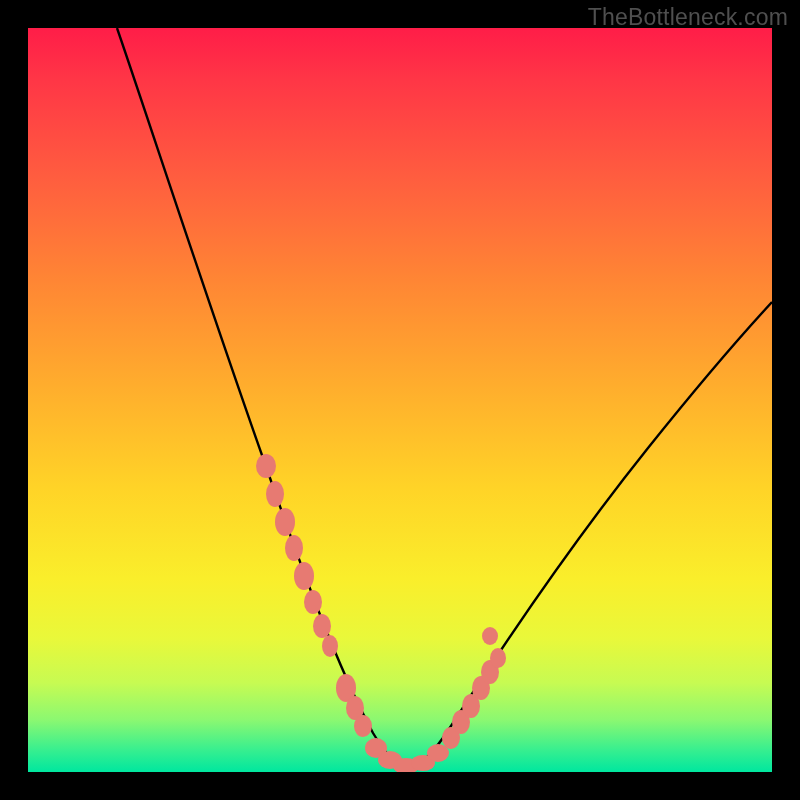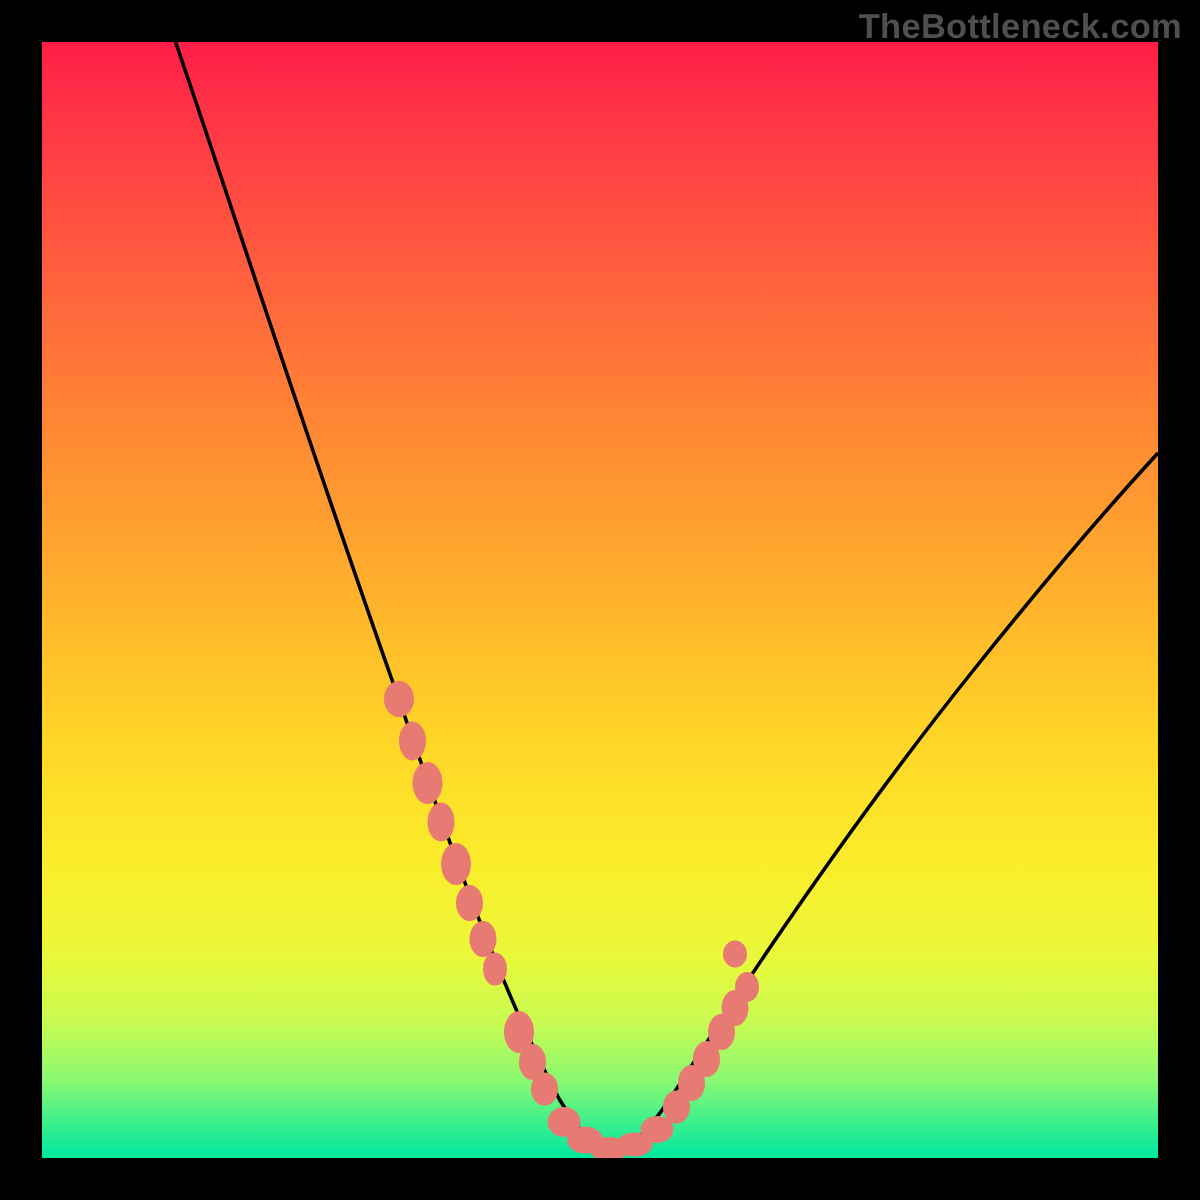--- a/index.html
+++ b/index.html
@@ -38,21 +38,21 @@
       #38ef8f 97%,
       #00e79f 100%
     );
   }
   .watermark {
     position: absolute;
     top: 4px;
     right: 12px;
     color: #4f4f4f;
     font-size: 23px;
-    font-weight: 700;
+    font-weight: 400;
     letter-spacing: 0.2px;
     user-select: none;
   }
   svg.curve {
     position: absolute;
     left: 0;
     top: 0;
     width: 744px;
     height: 744px;
   }

